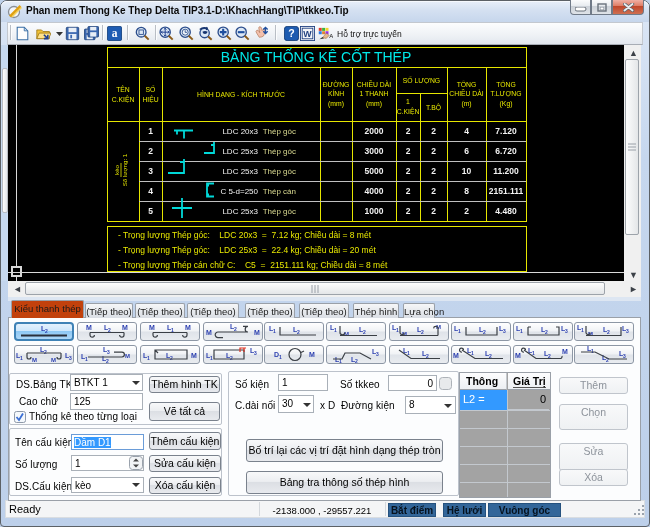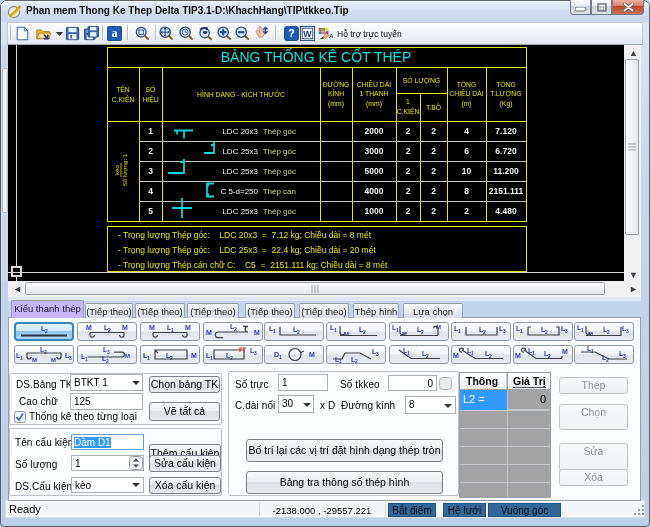--- a/index.html
+++ b/index.html
@@ -41,41 +41,41 @@
 
 #vscroll { position:absolute; left:624px; top:45px; width:17px; height:236px; background:#f0f0f0; }
 #hscroll { position:absolute; left:8px; top:281px; width:633px; height:16px; background:#f0f0f0; }
 .thumb { background:linear-gradient(90deg,#fdfdfd,#e4e6e8); border:1px solid #9da3aa; border-radius:2px; }
 .thumbh { background:linear-gradient(#fdfdfd,#e4e6e8); border:1px solid #9da3aa; border-radius:2px; }
 .arr { position:absolute; font-size:9px; color:#3c4148; line-height:1; }
 
 .tab { position:absolute; top:303px; height:15px; border:1px solid #9aa0a8; border-bottom:none;
   background:linear-gradient(#f6f7f8,#e6e9ed 55%,#dadee4); border-radius:2px 2px 0 0;
   font-size:9.5px; color:#1a1a1a; text-align:center; line-height:15px; white-space:nowrap;}
-.tab.active { top:300px; height:18px; background:#c4b5fd; z-index:3; }
+.tab.active { top:300px; height:18px; background:#c2410c; z-index:3; }
 #tabpanel { position:absolute; left:8px; top:317px; width:633px; height:184px;
   background:#fcfdfe; border:1px solid #9aa0a8; z-index:2; }
 
 .sbt { position:absolute; width:60px; height:19px; border:1px solid #8d97a5; border-radius:3px;
   background:linear-gradient(#ffffff,#f0f2f5 48%,#dfe3e9 52%,#e9ecf0); }
 .sbt.sel { border:2px solid #3f82b6; border-radius:4px;
   background:linear-gradient(#e4f1fd,#cfe7fb 45%,#8ec8f4 50%,#aed7f7); }
 
 .grp { position:absolute; border:1px solid #bcc2cb; border-radius:2px; background:#fcfdfe; }
 .lbl { position:absolute; font-size:11px; color:#000; white-space:nowrap; }
 .tbx { position:absolute; border:1px solid #a9b0b8; background:#fff; font-size:10px; color:#000; padding:1px 3px; line-height:13px;}
 .btn { position:absolute; border:1px solid #7a828d; border-radius:3px;
   background:linear-gradient(#f8f9fa,#eceef1 45%,#dcdfe4 50%,#e8eaee);
   font-size:10.5px; color:#000; text-align:center; white-space:nowrap; overflow:hidden; }
 #forms .lbl { font-size:10px; color:#000; letter-spacing:0.1px; }
 .btn.dis { border:1px solid #c0c5cc; background:linear-gradient(#f8f9fa,#eff1f3); color:#8d939b; }
 .cmb-arrow { position:absolute; width:0; height:0; border-left:4px solid transparent; border-right:4px solid transparent; border-top:4px solid #333; }
 
 #statusbar { position:absolute; left:5px; top:500px; width:640px; height:18px; background:#f4f5f6; border:1px solid #d9dde1; }
-.stbtn { position:absolute; top:3px; height:14px; background:#336699; border:1px solid #24517e; font-size:10px; white-space:nowrap; color:#06121e; text-align:center; line-height:13px; }
+.stbtn { position:absolute; top:3px; height:14px; background:#336699; border:1px solid #24517e; font-size:10px; white-space:nowrap; color:#06121e; text-align:center; line-height:13px;font-weight:bold; }
 .ssep { position:absolute; top:2px; width:1px; height:14px; background:#d4d8dc; }
 </style>
 </head>
 <body>
 <div id="win"></div>
 <div id="titlebar"></div>
 <svg class="abs" style="left:7px;top:3px" width="17" height="17" viewBox="0 0 17 17">
  <circle cx="7" cy="9" r="5.5" fill="#f4f6f9" stroke="#8a8f96" stroke-width="1.3"></circle>
  <line x1="3" y1="13.5" x2="13.5" y2="3" stroke="#e0a010" stroke-width="2.5"></line>
  <line x1="5" y1="14" x2="14.5" y2="4.5" stroke="#f6d35c" stroke-width="1.2"></line>
@@ -336,21 +336,21 @@
 </div>
 <div class="abs" style="left:8px;top:297px;width:633px;height:4px;background:#dde6f2;z-index:1"></div>
 <div id="tabs">
  <div class="tab active" style="left:11px;width:73px">Kiểu thanh thép</div>
  <div class="tab" style="left:85px;width:48px">(Tiếp theo)</div>
  <div class="tab" style="left:135px;width:50px">(Tiếp theo)</div>
  <div class="tab" style="left:187px;width:52px">(Tiếp theo)</div>
  <div class="tab" style="left:245px;width:50px">(Tiếp theo)</div>
  <div class="tab" style="left:299px;width:50px">(Tiếp theo)</div>
  <div class="tab" style="left:353px;width:46px">Thép hình</div>
- <div class="tab" style="left:403px;width:60px">Lựa chọn</div>
+ <div class="tab" style="left:403px;width:32px">Lựa chọn</div>
 </div>
 <div id="tabpanel"></div>
 <div id="shapebtns">
 <div class="sbt sel" style="left:14px;top:322px"><svg width="56" height="15" viewBox="0 0 56 15" font-size="7" font-weight="bold">
         <text x="25" y="7" fill="#2b3fb0">L</text>
         <text x="29" y="9" fill="#2b3fb0" font-size="5">2</text>
         <line x1="5" y1="11.5" x2="51" y2="11.5" stroke="#2a2f3a" stroke-width="2"></line>
       </svg></div>
 <div class="sbt" style="left:77px;top:322px"><svg width="58" height="17" viewBox="0 0 58 17" font-size="7" font-weight="bold" fill="#2b3fb0">
         <text x="8" y="7">M</text>
@@ -512,77 +512,77 @@
         <text x="44" y="10">L</text>
         <text x="48" y="12" font-size="5">3</text>
         <path d="M6,6 h14 l14,7 h18" stroke="#3a3f45" stroke-width="1.2" fill="none"></path>
       </svg></div>
 </div>
 <div id="forms">
 <div class="grp" style="left:9px;top:373px;width:213px;height:52px"></div>
 <div class="lbl" style="left:16px;top:379px">DS.Bảng TK</div>
 <div class="tbx" style="left:70px;top:374px;width:73px;height:17px">BTKT 1</div>
 <div class="cmb-arrow" style="left:132px;top:381px"></div>
-<div class="btn" style="left:149px;top:376px;width:71px;height:17px;line-height:15px">Chọn bảng TK</div>
+<div class="btn" style="left:149px;top:376px;width:71px;height:17px;line-height:15px">Thêm hình TK</div>
 <div class="lbl" style="left:19px;top:396px">Cao chữ</div>
 <div class="tbx" style="left:70px;top:393px;width:73px;height:17px">125</div>
 <svg class="abs" style="left:14px;top:411px" width="12" height="12">
       <rect x="0.5" y="0.5" width="11" height="11" rx="2" fill="#f4f8fc" stroke="#8e99a8"></rect>
       <path d="M2.5,6 l2.5,3 l4,-6.5" stroke="#3b6fd4" stroke-width="1.8" fill="none"></path>
     </svg>
 <div class="lbl" style="left:29px;top:411px">Thống kê theo từng loại</div>
 <div class="btn" style="left:149px;top:402px;width:71px;height:19px;line-height:17px">Vẽ tất cả</div>
 
 <div class="grp" style="left:9px;top:428px;width:213px;height:68px"></div>
 <div class="lbl" style="left:15px;top:437px">Tên cấu kiện</div>
 <div class="tbx" style="left:71px;top:434px;width:73px;height:16px;border-color:#6a9cd8;padding:1px 2px"><span style="background:#3399ff;color:#fff">Dầm D1</span></div>
-<div class="btn" style="left:149px;top:444px;width:72px;height:18px;line-height:16px">Thêm cấu kiện</div>
+<div class="btn" style="left:149px;top:432px;width:72px;height:18px;line-height:16px">Thêm cấu kiện</div>
 <div class="lbl" style="left:15px;top:459px">Số lượng</div>
 <div class="tbx" style="left:71px;top:455px;width:73px;height:16px">1</div>
 <svg class="abs" style="left:129px;top:456px" width="14" height="14">
       <rect x="0.5" y="0.5" width="13" height="13" rx="3" fill="#f2f4f6" stroke="#9aa2ac"></rect>
       <path d="M7,2.5 l3,3 h-6 z M7,11.5 l3,-3 h-6 z" fill="#444"></path>
     </svg>
 <div class="btn" style="left:149px;top:455px;width:72px;height:17px;line-height:15px">Sửa cấu kiện</div>
 <div class="lbl" style="left:15px;top:481px">DS.Cấu kiện</div>
 <div class="tbx" style="left:71px;top:477px;width:73px;height:16px">kèo</div>
 <div class="cmb-arrow" style="left:132px;top:483px"></div>
 <div class="btn" style="left:149px;top:477px;width:72px;height:17px;line-height:15px">Xóa cấu kiện</div>
 
 <div class="grp" style="left:228px;top:371px;width:231px;height:125px"></div>
-<div class="lbl" style="left:235px;top:379px">Số trực</div>
+<div class="lbl" style="left:235px;top:379px">Số kiện</div>
 <div class="tbx" style="left:278px;top:374px;width:50px;height:17px">1</div>
 <div class="lbl" style="left:340px;top:379px">Số tkkeo</div>
 <div class="tbx" style="left:388px;top:375px;width:49px;height:16px;text-align:right">0</div>
 <svg class="abs" style="left:439px;top:377px" width="13" height="13">
       <rect x="0.5" y="0.5" width="12" height="12" rx="3" fill="#e8eaec" stroke="#adb2b8"></rect>
     </svg>
 <div class="lbl" style="left:235px;top:400px">C.dài nối</div>
 <div class="tbx" style="left:278px;top:395px;width:36px;height:18px">30</div>
 <div class="cmb-arrow" style="left:303px;top:403px"></div>
 <div class="lbl" style="left:320px;top:400px">x D</div>
-<div class="lbl" style="left:340px;top:400px;left:341px">Đường kính</div>
+<div class="lbl" style="left:340px;top:400px;left:341px">Đường kiện</div>
 <div class="tbx" style="left:405px;top:396px;width:51px;height:18px">8</div>
 <div class="cmb-arrow" style="left:444px;top:404px"></div>
 <div class="btn" style="left:246px;top:439px;width:197px;height:23px;line-height:21px">Bố trí lại các vị trí đặt hình dạng thép tròn</div>
 <div class="btn" style="left:246px;top:471px;width:197px;height:23px;line-height:21px">Bảng tra thông số thép hình</div>
 
 <div class="abs" style="left:459px;top:372px;width:92px;height:126px;border:1px solid #9aa0a8;background:#a3a3a3">
  <div class="abs" style="left:0;top:0;width:47px;height:17px;background:linear-gradient(#fdfdfe,#eceff3);border-right:1px solid #c3c8ce;border-bottom:1px solid #9aa0a8;font-size:10.5px;font-weight:bold;padding:2px 0 0 6px">Thông</div>
  <div class="abs" style="left:48px;top:0;width:42px;height:17px;background:linear-gradient(#fdfdfe,#eceff3);border-bottom:1px solid #9aa0a8;font-size:10.5px;font-weight:bold;padding:2px 0 0 5px"><span style="border-bottom:1px solid #555">Giá Trị</span></div>
  <div class="abs" style="left:0;top:17px;width:47px;height:20px;background:#3399ff;color:#fff;font-size:11px;padding:3px 0 0 3px">L2 =</div>
  <div class="abs" style="left:48px;top:17px;width:41px;height:20px;border-bottom:1px solid #c3c8ce;font-size:11px;text-align:right;padding:3px 3px 0 0">0</div>
  <div class="abs" style="left:0;top:37px;width:90px;height:0;border-bottom:1px solid #c3c8ce"></div>
  <div class="abs" style="left:0;top:55px;width:90px;height:0;border-bottom:1px solid #c3c8ce"></div>
  <div class="abs" style="left:0;top:73px;width:90px;height:0;border-bottom:1px solid #c3c8ce"></div>
  <div class="abs" style="left:0;top:91px;width:90px;height:0;border-bottom:1px solid #c3c8ce"></div>
  <div class="abs" style="left:0;top:109px;width:90px;height:0;border-bottom:1px solid #c3c8ce"></div>
  <div class="abs" style="left:47px;top:17px;width:0;height:107px;border-right:1px solid #c3c8ce"></div>
 </div>
-<div class="btn dis" style="left:559px;top:377px;width:69px;height:17px;line-height:15px">Thép</div>
+<div class="btn dis" style="left:559px;top:377px;width:69px;height:17px;line-height:15px">Thêm</div>
 <div class="btn dis" style="left:559px;top:404px;width:69px;height:26px;line-height:15px">Chọn</div>
 <div class="btn dis" style="left:559px;top:443px;width:69px;height:28px;line-height:15px">Sửa</div>
 <div class="btn dis" style="left:559px;top:469px;width:69px;height:17px;line-height:15px">Xóa</div>
 </div>
 <div id="statusbar"></div>
 <div id="statusitems">
  <div class="lbl" style="left:9px;top:503px">Ready</div>
  <div class="ssep" style="left:259px;top:502px"></div>
  <div class="lbl" style="left:262px;top:505px;width:120px;text-align:center;font-size:9.5px">-2138.000 , -29557.221</div>
  <div class="ssep" style="left:385px;top:502px"></div>

